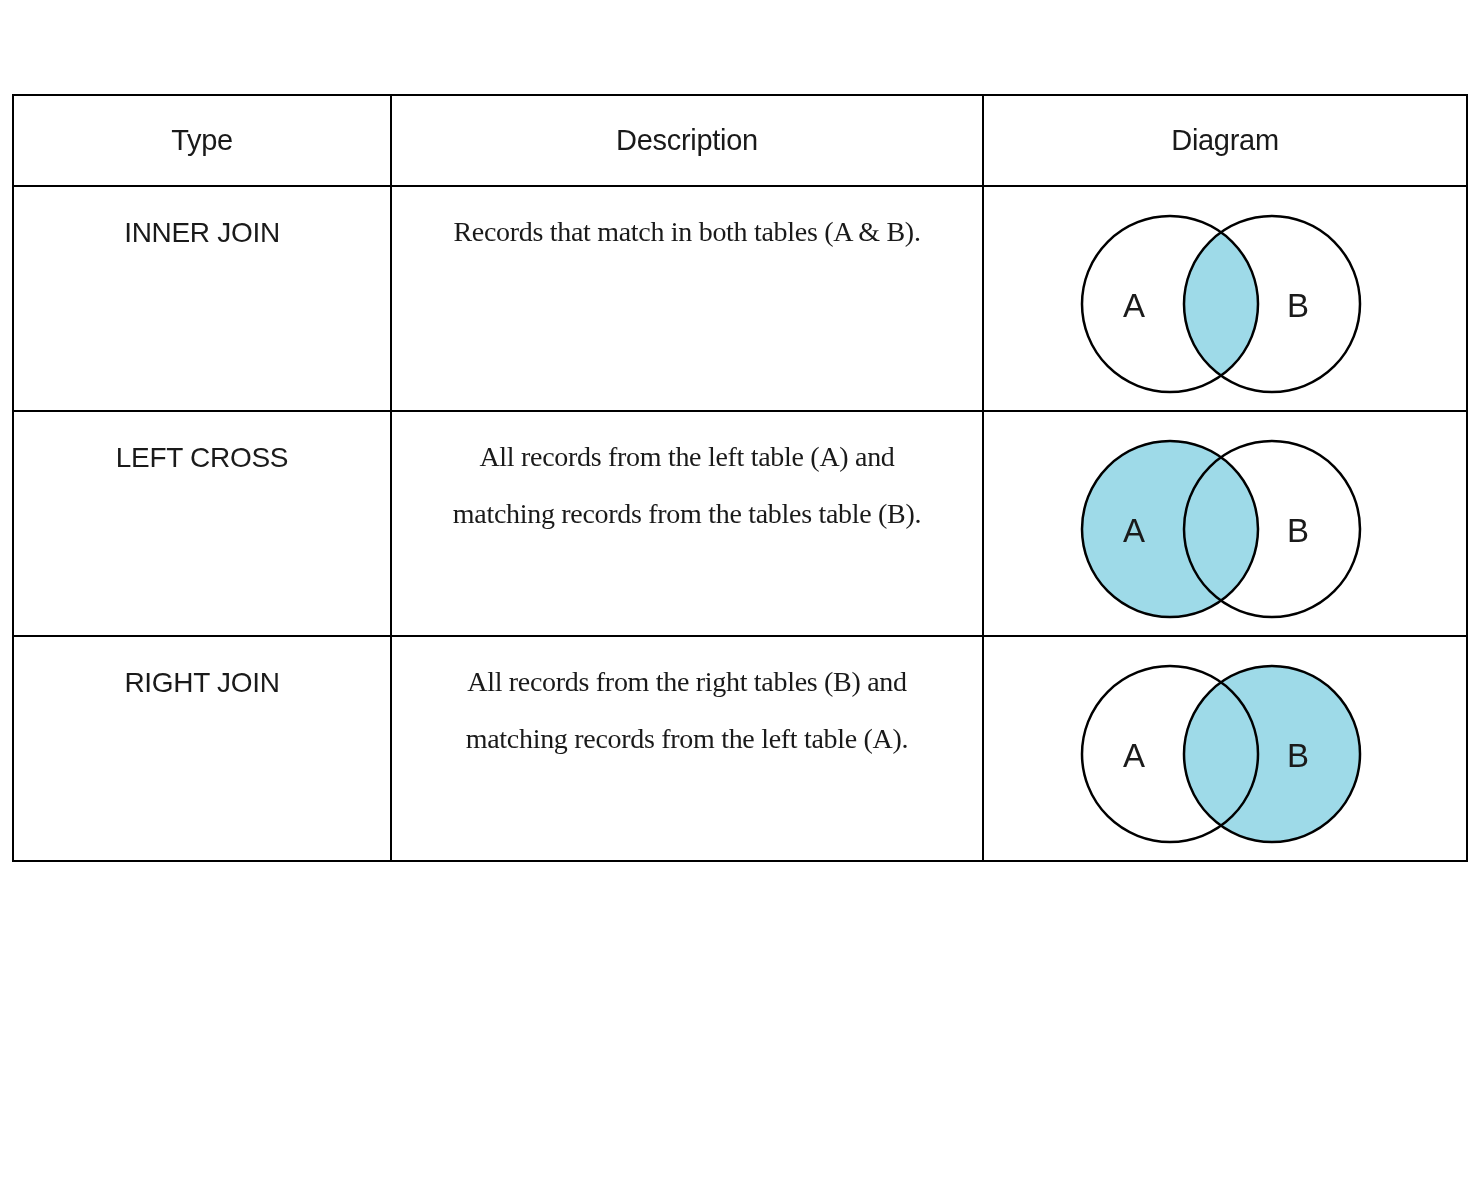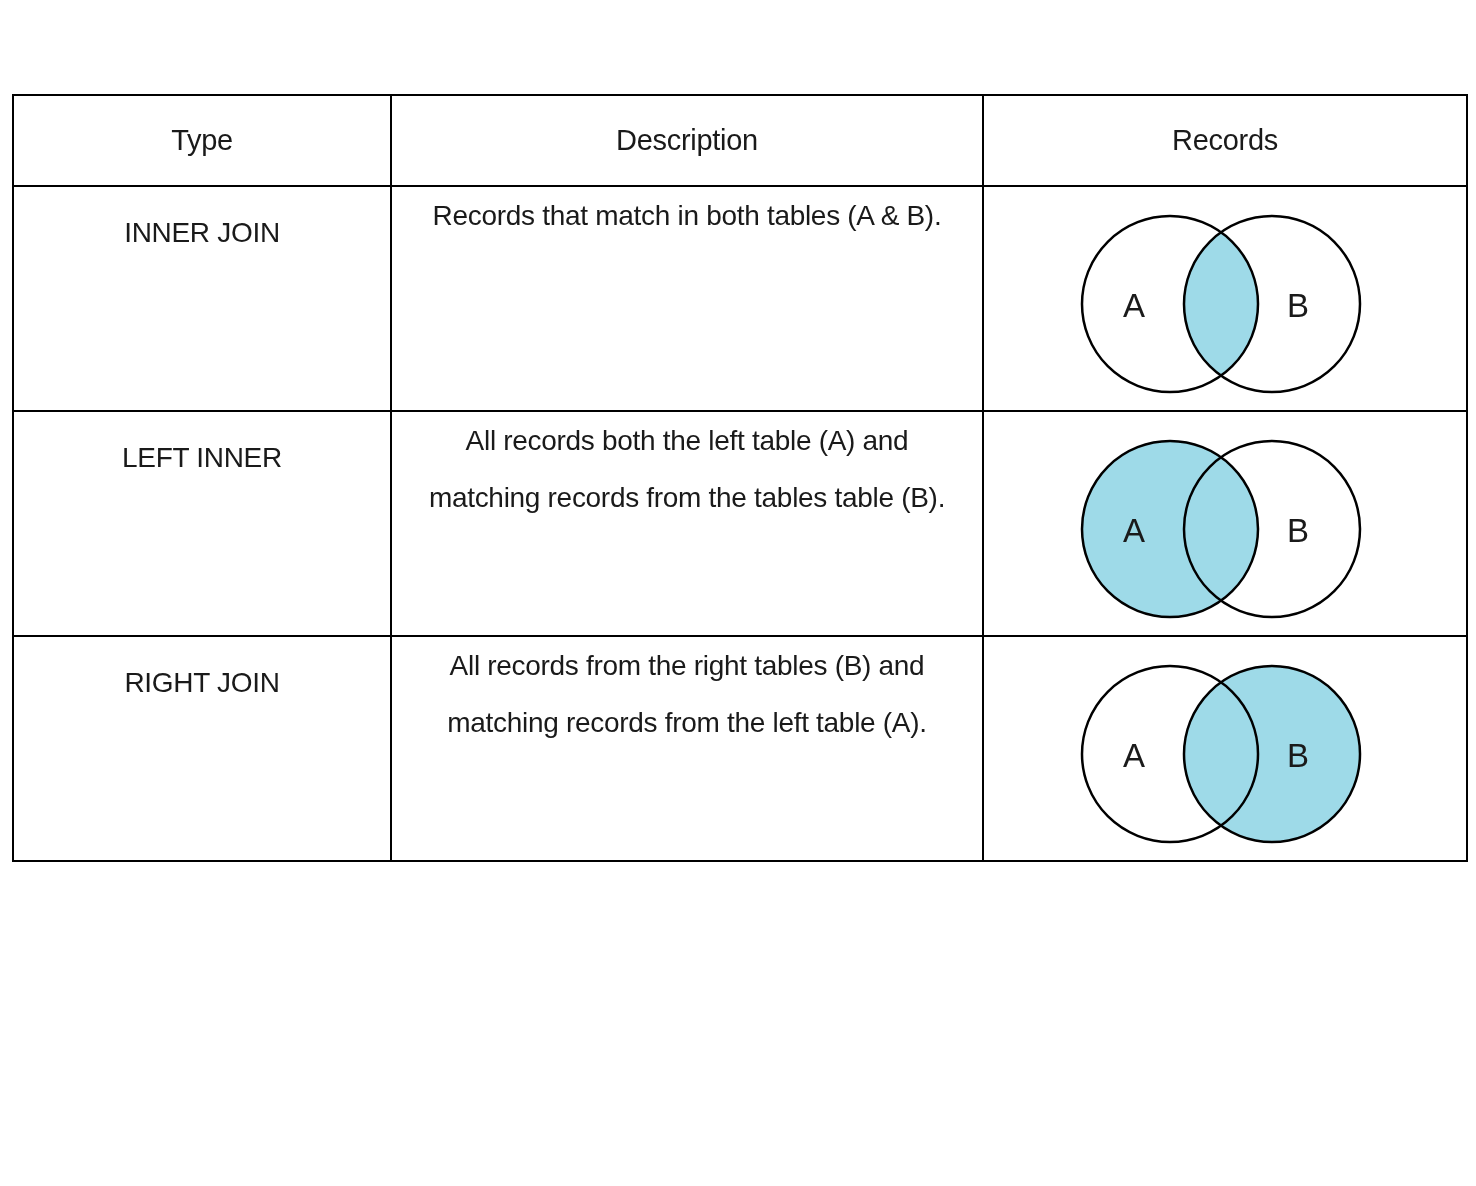--- a/index.html
+++ b/index.html
@@ -29,22 +29,24 @@
     height:169px;
     vertical-align:top;
   }
   .type-cell {
     font-size:28px;
     padding-top:30px;
     letter-spacing:-0.3px;
   }
   .desc-cell {
     font-size:28px;
+    padding-top:16px;
     line-height:57px;
     letter-spacing:-0.3px;
+    font-family:Liberation Serif, serif;
   }
   .desc-line { min-height:57px; }
   .diagram-cell { padding:0; }
   .venn-wrap { width:480px; height:223px; margin:0 auto; }
   .venn-wrap svg { display:block; }
   .venn-wrap text {
     font-family:"Liberation Sans", sans-serif;
     font-size:33px;
     fill:#1a1a1a;
   }
@@ -55,21 +57,21 @@
 <table class="join-table">
   <colgroup>
     <col style="width:378px">
     <col style="width:592px">
     <col style="width:484px">
   </colgroup>
   <thead>
     <tr>
       <th>Type</th>
       <th>Description</th>
-      <th>Records</th>
+      <th>Diagram</th>
     </tr>
   </thead>
   <tbody>
     <tr>
       <td class="type-cell">INNER JOIN</td>
       <td class="desc-cell">
         <div class="desc-line">Records that match in both tables (A &amp; B).</div>
         <div class="desc-line"></div>
       </td>
       <td class="diagram-cell">
@@ -87,23 +89,23 @@
               </g>
               <circle cx="185" cy="117" r="88" fill="none" stroke="#000000" stroke-width="2.5"></circle>
               <circle cx="287" cy="117" r="88" fill="none" stroke="#000000" stroke-width="2.5"></circle>
               <text x="149" y="118" text-anchor="middle" dominant-baseline="central">A</text>
               <text x="313" y="118" text-anchor="middle" dominant-baseline="central">B</text>
             </svg>
           </div>
       </td>
     </tr>
     <tr>
-      <td class="type-cell">LEFT INNER</td>
+      <td class="type-cell">LEFT CROSS</td>
       <td class="desc-cell">
-        <div class="desc-line">All records both the left table (A) and</div>
+        <div class="desc-line">All records from the left table (A) and</div>
         <div class="desc-line">matching records from the tables table (B).</div>
       </td>
       <td class="diagram-cell">
         <div class="venn-wrap">
             <svg viewBox="0 0 480 223" width="480" height="223">
               <circle cx="287" cy="117" r="88" fill="#ffffff"></circle>
               <circle cx="185" cy="117" r="88" fill="#9edae8"></circle>
               <circle cx="185" cy="117" r="88" fill="none" stroke="#000000" stroke-width="2.5"></circle>
               <circle cx="287" cy="117" r="88" fill="none" stroke="#000000" stroke-width="2.5"></circle>
               <text x="149" y="118" text-anchor="middle" dominant-baseline="central">A</text>

